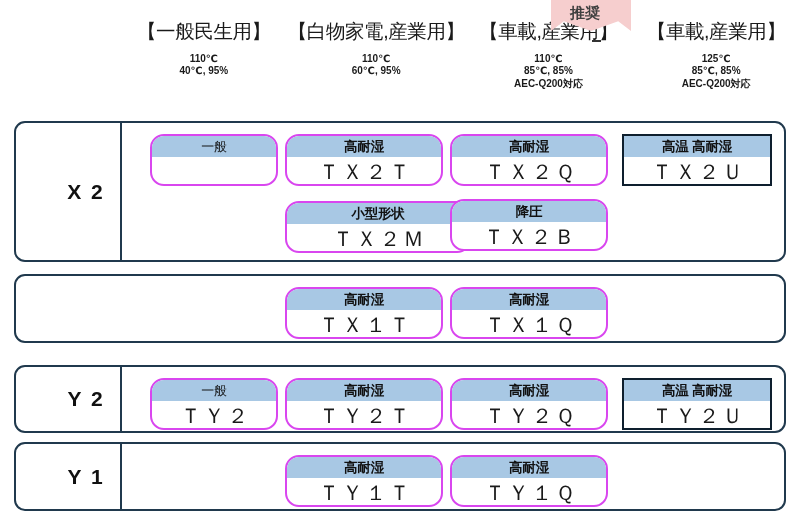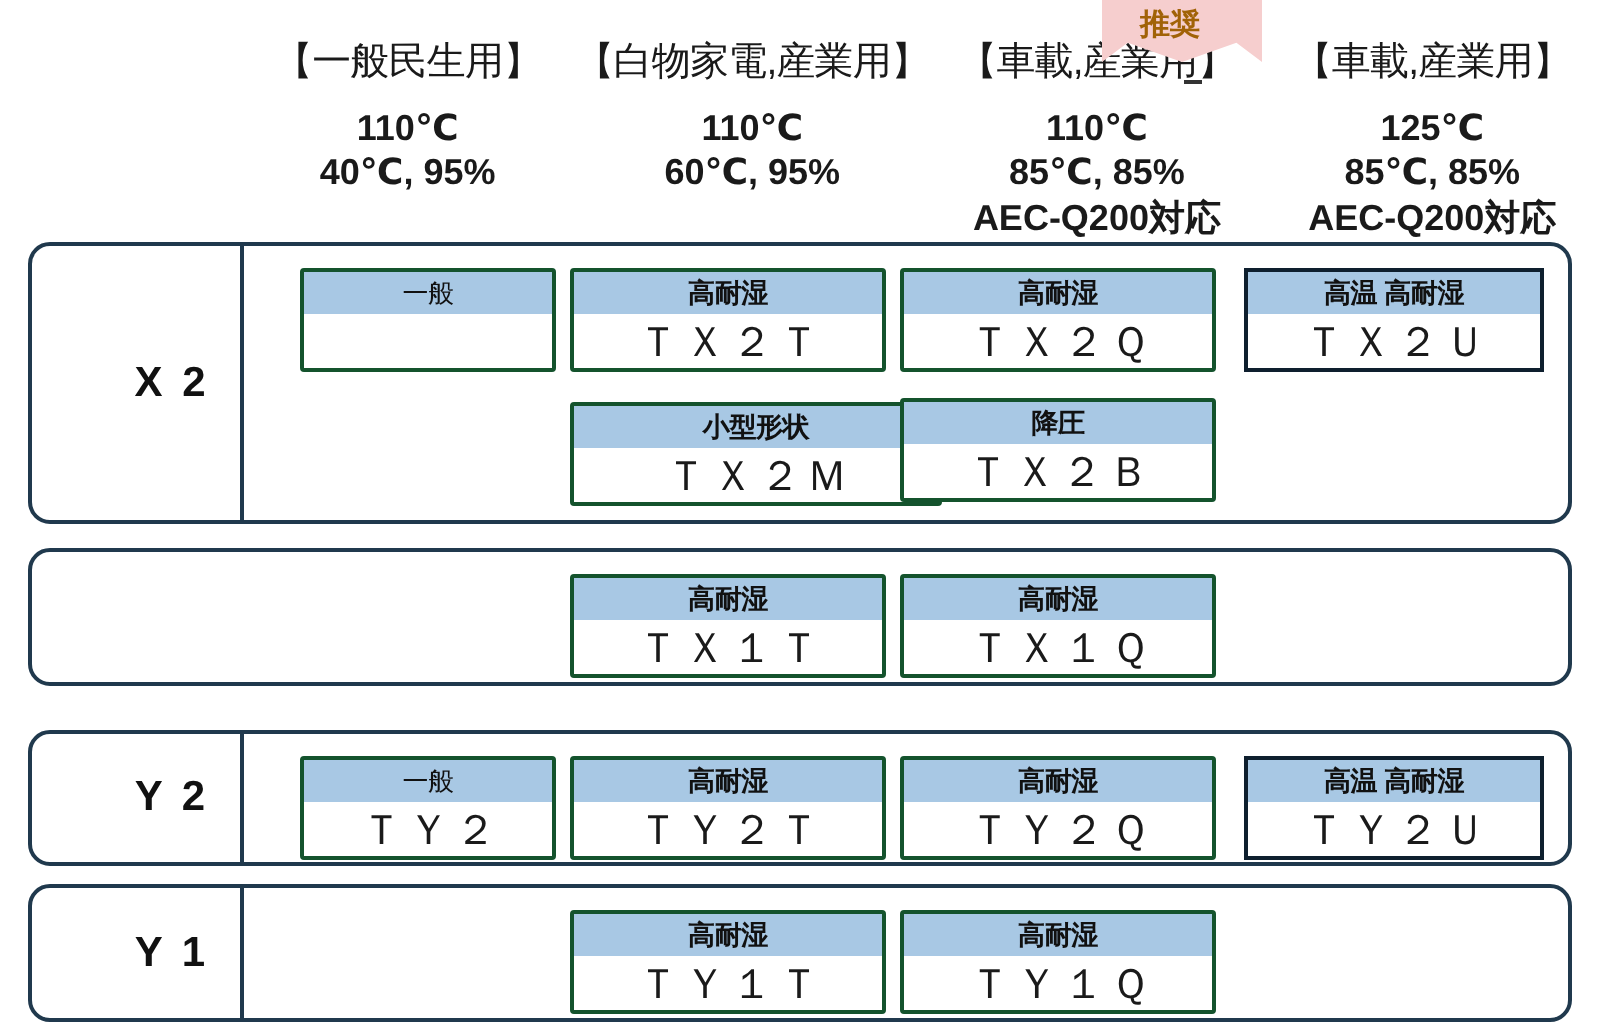--- a/index.html
+++ b/index.html
@@ -43,21 +43,21 @@
     font-size: 19.5px;
     font-weight: 400;
     letter-spacing: -0.4px;
     line-height: 1;
     margin-top: 22px;
     white-space: nowrap;
     color: #1a1a1a;
   }
   .hcol-spec {
     margin-top: 11px;
-    font-size: 18px;
+    font-size: 10px;
     font-weight: bold;
     line-height: 1.26;
     text-align: center;
     white-space: nowrap;
     color: #1a1a1a;
   }
   .hcol-spec div { white-space: nowrap; }
 
   
   .title-dash {
@@ -80,21 +80,21 @@
     clip-path: polygon(0% 0%, 100% 0%, 100% 100%, 84% 78%, 50% 100%, 16% 78%, 0% 100%);
   }
   .ribbon-label {
     position: absolute;
     left: 551px;
     top: 5px;
     width: 68px;
     text-align: center;
     font-size: 15px;
     font-weight: bold;
-    color: #a16207;
+    color: #404040;
     letter-spacing: 0px;
     line-height: 1;
   }
 
   
   .rows {
     position: absolute;
     left: 0;
     top: 0;
     width: 800px;
@@ -130,22 +130,22 @@
     position: absolute;
     left: 106px;
     top: 0;
     right: 0;
     height: 100%;
   }
 
   
   .pbox {
     position: absolute;
-    border: 2px solid #14532d;
-    border-radius: 2px;
+    border: 2px solid #d946ef;
+    border-radius: 14px;
     background: #ffffff;
     box-sizing: border-box;
     overflow: hidden;
     height: 52px;
   }
   .pbox.strong {
     border-color: #0e1f2e;
     border-width: 2.5px;
     border-radius: 0;
   }

